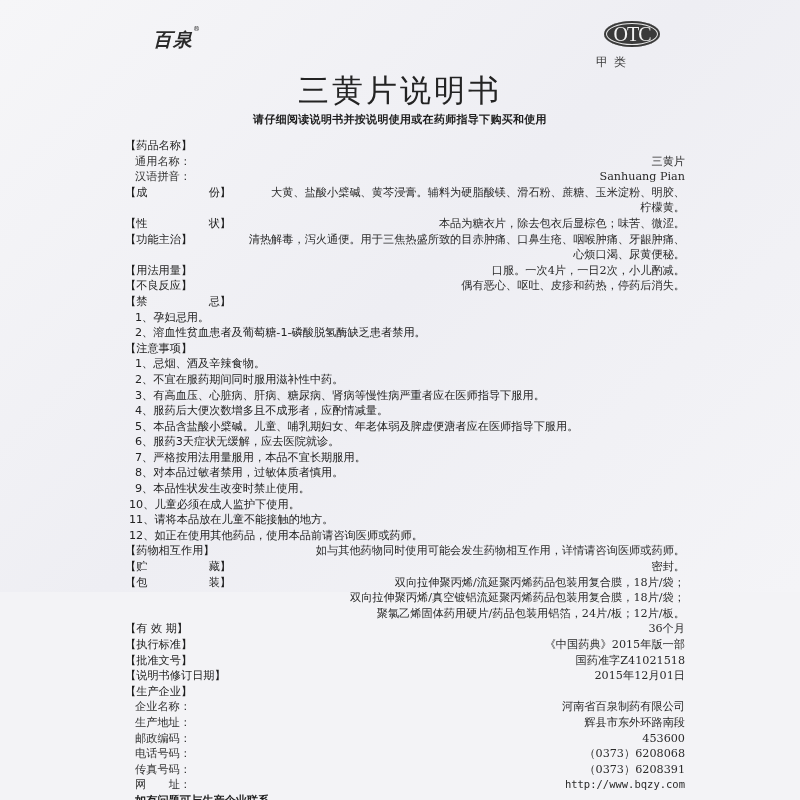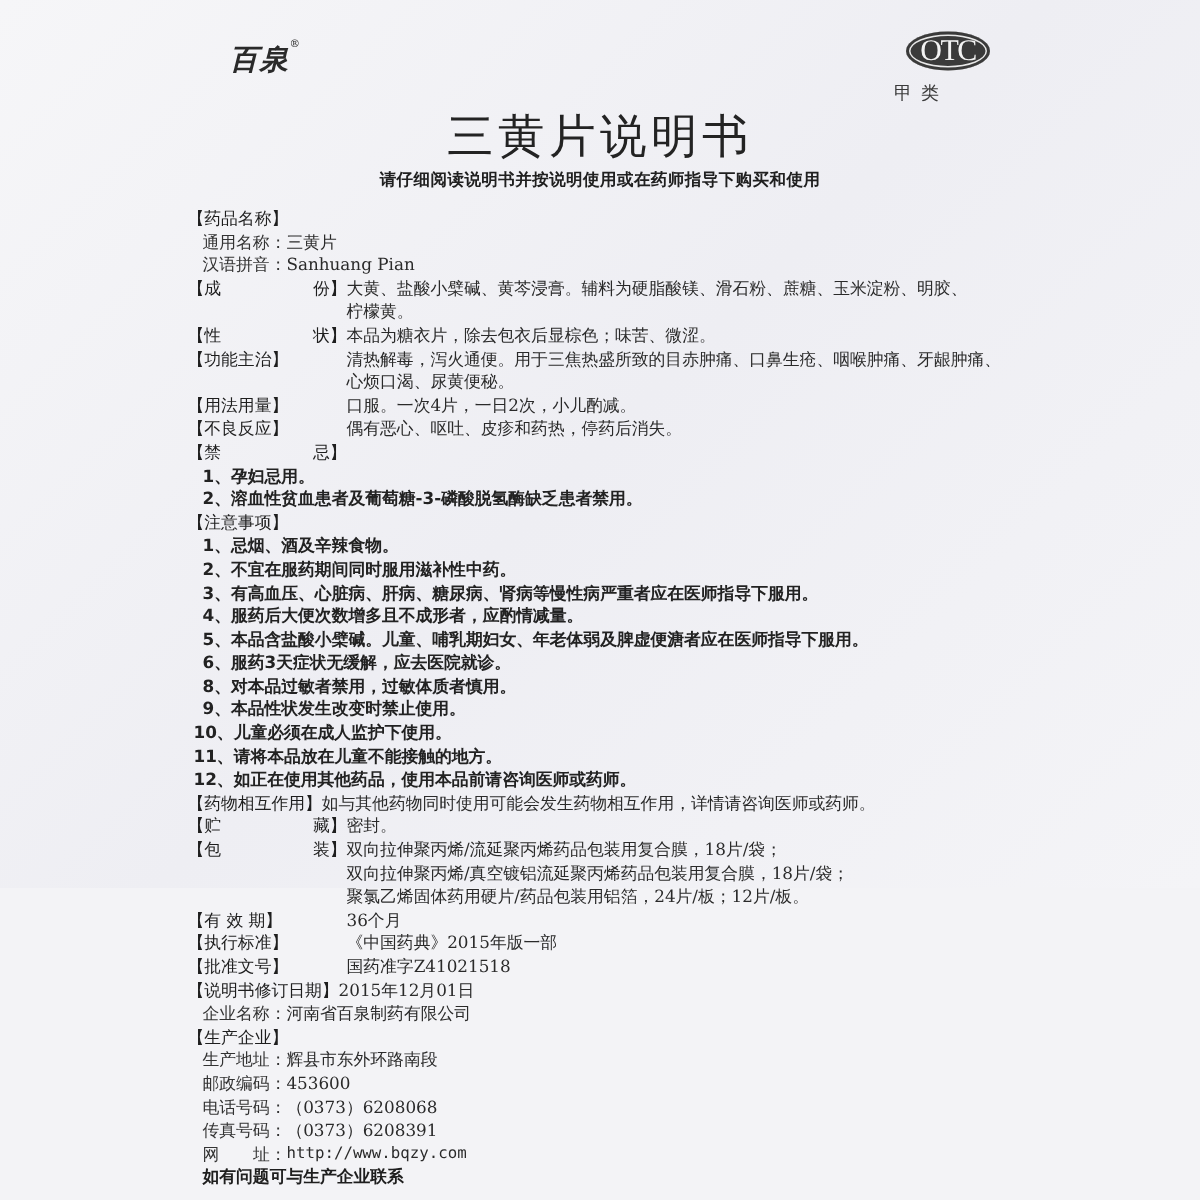--- a/index.html
+++ b/index.html
@@ -38,23 +38,23 @@
       position: absolute; left: 0; width: 800px; top: 112px; text-align: center;
       font-size: 11px; color: #202020; font-weight: bold; letter-spacing: 0.3px;
     }
     .body {
       position: absolute; left: 125px; top: 138px; width: 560px;
       font-size: 11.2px; line-height: 15.6px;
     }
     .row { display: flex; white-space: nowrap; }
     .label { font-weight: normal; flex: none; }
     .label.fixed { width: 106px; display: flex; justify-content: space-between; }
-    .value { flex: 1; white-space: normal; color: #2a2a2a; font-family: "DejaVu Serif", serif; }
+    .value { flex: 1; white-space: normal; color: #2a2a2a; font-family: "DejaVu Serif", serif; text-align: right; }
     .indent { padding-left: 10px; }
-    .item { padding-left: 10px; font-weight: bold; color: #222; }
+    .item { padding-left: 10px; font-weight: normal; color: #222; }
     .item.two { padding-left: 4px; }
     .sub-label { color: #333; text-align: center; }
     .bold { font-weight: bold; }
   </style>
 </head>
 <body>
 
 <div class="page">
 
   <div class="logo"><span>百泉</span><sup>®</sup></div>
@@ -118,31 +118,32 @@
       <span class="value">偶有恶心、呕吐、皮疹和药热，停药后消失。</span>
     </div>
 
     <div class="row">
       <span class="label fixed">
           <span>【禁</span>
           <span>忌】</span>
         </span>
     </div>
     <div class="item">1、孕妇忌用。</div>
-    <div class="item">2、溶血性贫血患者及葡萄糖-3-磷酸脱氢酶缺乏患者禁用。</div>
+    <div class="item">2、溶血性贫血患者及葡萄糖-1-磷酸脱氢酶缺乏患者禁用。</div>
 
     <div class="row">
       <span class="label">【注意事项】</span>
     </div>
     <div class="item">1、忌烟、酒及辛辣食物。</div>
     <div class="item">2、不宜在服药期间同时服用滋补性中药。</div>
     <div class="item">3、有高血压、心脏病、肝病、糖尿病、肾病等慢性病严重者应在医师指导下服用。</div>
     <div class="item">4、服药后大便次数增多且不成形者，应酌情减量。</div>
     <div class="item">5、本品含盐酸小檗碱。儿童、哺乳期妇女、年老体弱及脾虚便溏者应在医师指导下服用。</div>
     <div class="item">6、服药3天症状无缓解，应去医院就诊。</div>
+    <div class="item">7、严格按用法用量服用，本品不宜长期服用。</div>
     <div class="item">8、对本品过敏者禁用，过敏体质者慎用。</div>
     <div class="item">9、本品性状发生改变时禁止使用。</div>
     <div class="item two">10、儿童必须在成人监护下使用。</div>
     <div class="item two">11、请将本品放在儿童不能接触的地方。</div>
     <div class="item two">12、如正在使用其他药品，使用本品前请咨询医师或药师。</div>
 
     <div class="row">
       <span class="label">【药物相互作用】</span>
       <span class="value">如与其他药物同时使用可能会发生药物相互作用，详情请咨询医师或药师。</span>
     </div>
@@ -184,26 +185,26 @@
     <div class="row">
       <span class="label fixed">【批准文号】</span>
       <span class="value">国药准字Z41021518</span>
     </div>
 
     <div class="row">
       <span class="label">【说明书修订日期】</span>
       <span class="value">2015年12月01日</span>
     </div>
 
+    <div class="row">
+      <span class="label">【生产企业】</span>
+    </div>
     <div class="row indent">
       <span class="sub-label">企业名称：</span>
       <span class="value">河南省百泉制药有限公司</span>
-    </div>
-    <div class="row">
-      <span class="label">【生产企业】</span>
     </div>
     <div class="row indent">
       <span class="sub-label">生产地址：</span>
       <span class="value">辉县市东外环路南段</span>
     </div>
     <div class="row indent">
       <span class="sub-label">邮政编码：</span>
       <span class="value">453600</span>
     </div>
     <div class="row indent">

